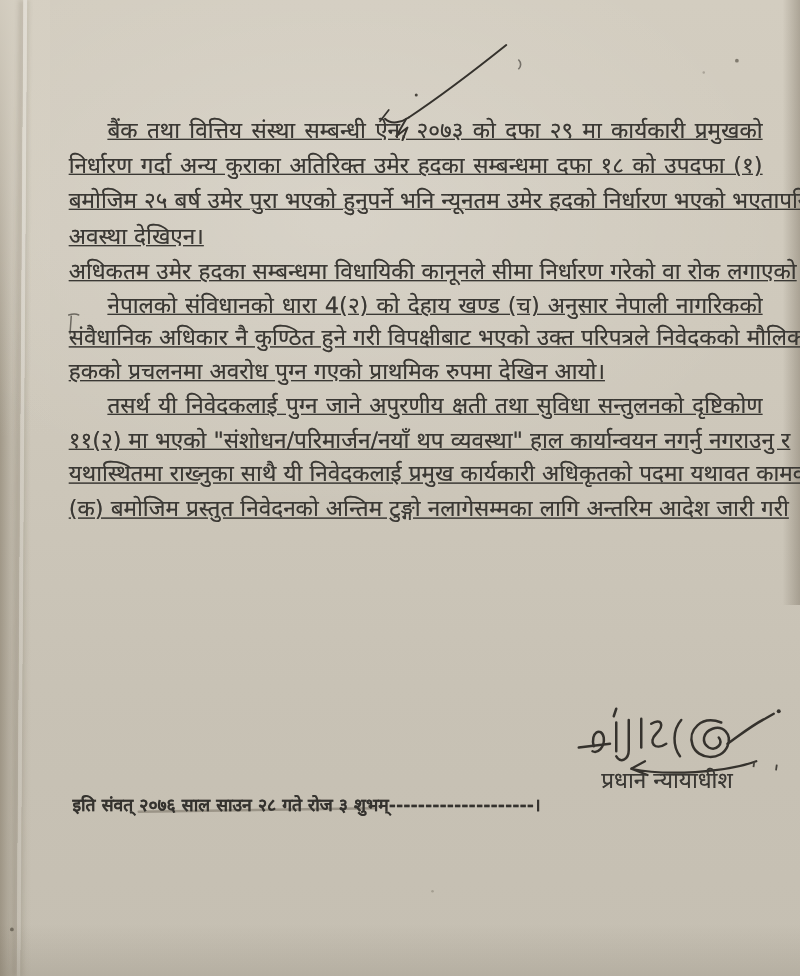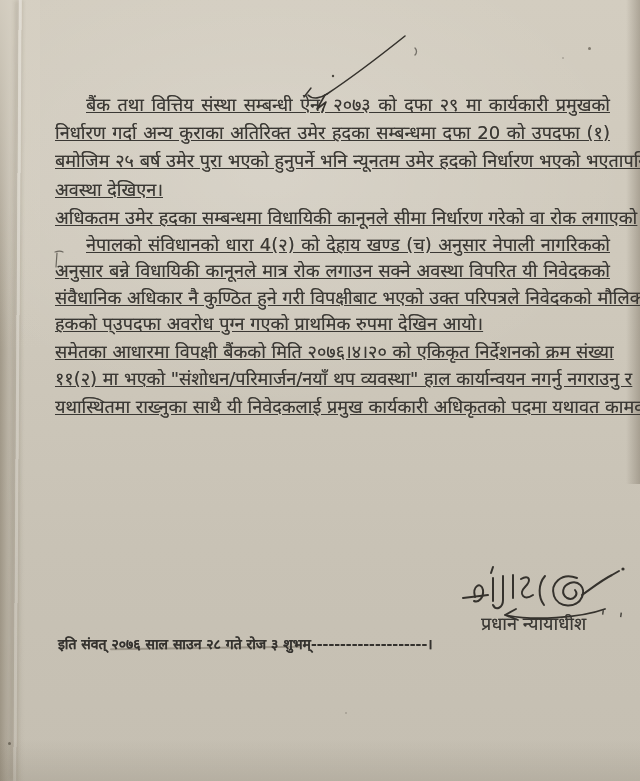--- a/index.html
+++ b/index.html
@@ -95,35 +95,35 @@
     <path class="ink" stroke-width="1.3" d="M122,16 C124,18 124,21 122,23" opacity="0.6"></path>
   </svg>
 
   <svg width="14" height="20" style="left:52px;top:250px;" viewBox="0 0 14 20">
     <path class="ink" stroke-width="1.2" d="M3,2 C6,1 9,1 11,2 M5,3 L4,17" opacity="0.65"></path>
   </svg>
 
   <div class="text-block">
       <div class="para p0">
         <div class="line indent">बैंक तथा वित्तिय संस्था सम्बन्धी ऐन, २०७३ को दफा २९ मा कार्यकारी प्रमुखको</div>
-        <div class="line">निर्धारण गर्दा अन्य कुराका अतिरिक्त उमेर हदका सम्बन्धमा दफा 20 को उपदफा (१)</div>
+        <div class="line">निर्धारण गर्दा अन्य कुराका अतिरिक्त उमेर हदका सम्बन्धमा दफा १८ को उपदफा (१)</div>
         <div class="line">बमोजिम २५ बर्ष उमेर पुरा भएको हुनुपर्ने भनि न्यूनतम उमेर हदको निर्धारण भएको भएतापनि</div>
         <div class="line end">अवस्था देखिएन।</div>
         <div class="line">अधिकतम उमेर हदका सम्बन्धमा विधायिकी कानूनले सीमा निर्धारण गरेको वा रोक लगाएको</div>
       </div>
       <div class="para p1">
         <div class="line indent">नेपालको संविधानको धारा 4(२) को देहाय खण्ड (च) अनुसार नेपाली नागरिकको</div>
-        <div class="line">अनुसार बन्ने विधायिकी कानूनले मात्र रोक लगाउन सक्ने अवस्था विपरित यी निवेदकको</div>
         <div class="line">संवैधानिक अधिकार नै कुण्ठित हुने गरी विपक्षीबाट भएको उक्त परिपत्रले निवेदकको मौलिक</div>
-        <div class="line end">हकको प्उपदफा अवरोध पुग्न गएको प्राथमिक रुपमा देखिन आयो।</div>
+        <div class="line end">हकको प्रचलनमा अवरोध पुग्न गएको प्राथमिक रुपमा देखिन आयो।</div>
       </div>
       <div class="para p2">
-        <div class="line">समेतका आधारमा विपक्षी बैंकको मिति २०७६।४।२० को एकिकृत निर्देशनको क्रम संख्या</div>
+        <div class="line indent">तसर्थ यी निवेदकलाई पुग्न जाने अपुरणीय क्षती तथा सुविधा सन्तुलनको दृष्टिकोण</div>
         <div class="line">११(२) मा भएको "संशोधन/परिमार्जन/नयाँ थप व्यवस्था" हाल कार्यान्वयन नगर्नु नगराउनु र</div>
         <div class="line">यथास्थितमा राख्नुका साथै यी निवेदकलाई प्रमुख कार्यकारी अधिकृतको पदमा यथावत कामकाज</div>
+        <div class="line">(क) बमोजिम प्रस्तुत निवेदनको अन्तिम टुङ्गो नलागेसम्मका लागि अन्तरिम आदेश जारी गरी</div>
       </div>
     </div>
 
   <svg width="175" height="60" style="left:455px;top:565px;" viewBox="0 0 175 60">
     <path class="ink" stroke-width="2" d="M8,33 L33,30"></path>
     <path class="ink" stroke-width="2" d="M20,32 C17,21 26,16 28,25 C29,33 23,38 19,36"></path>
     <path class="ink" stroke-width="2" d="M38,13 L38,36 M36,8 L38,2"></path>
     <path class="ink" stroke-width="2" d="M48,11 L48,35 C48,43 41,46 38,40"></path>
     <path class="ink" stroke-width="2" d="M58,10 L58,33"></path>
     <path class="ink" stroke-width="2" d="M66,14 C74,9 77,15 70,22 C63,29 69,36 78,30"></path>

